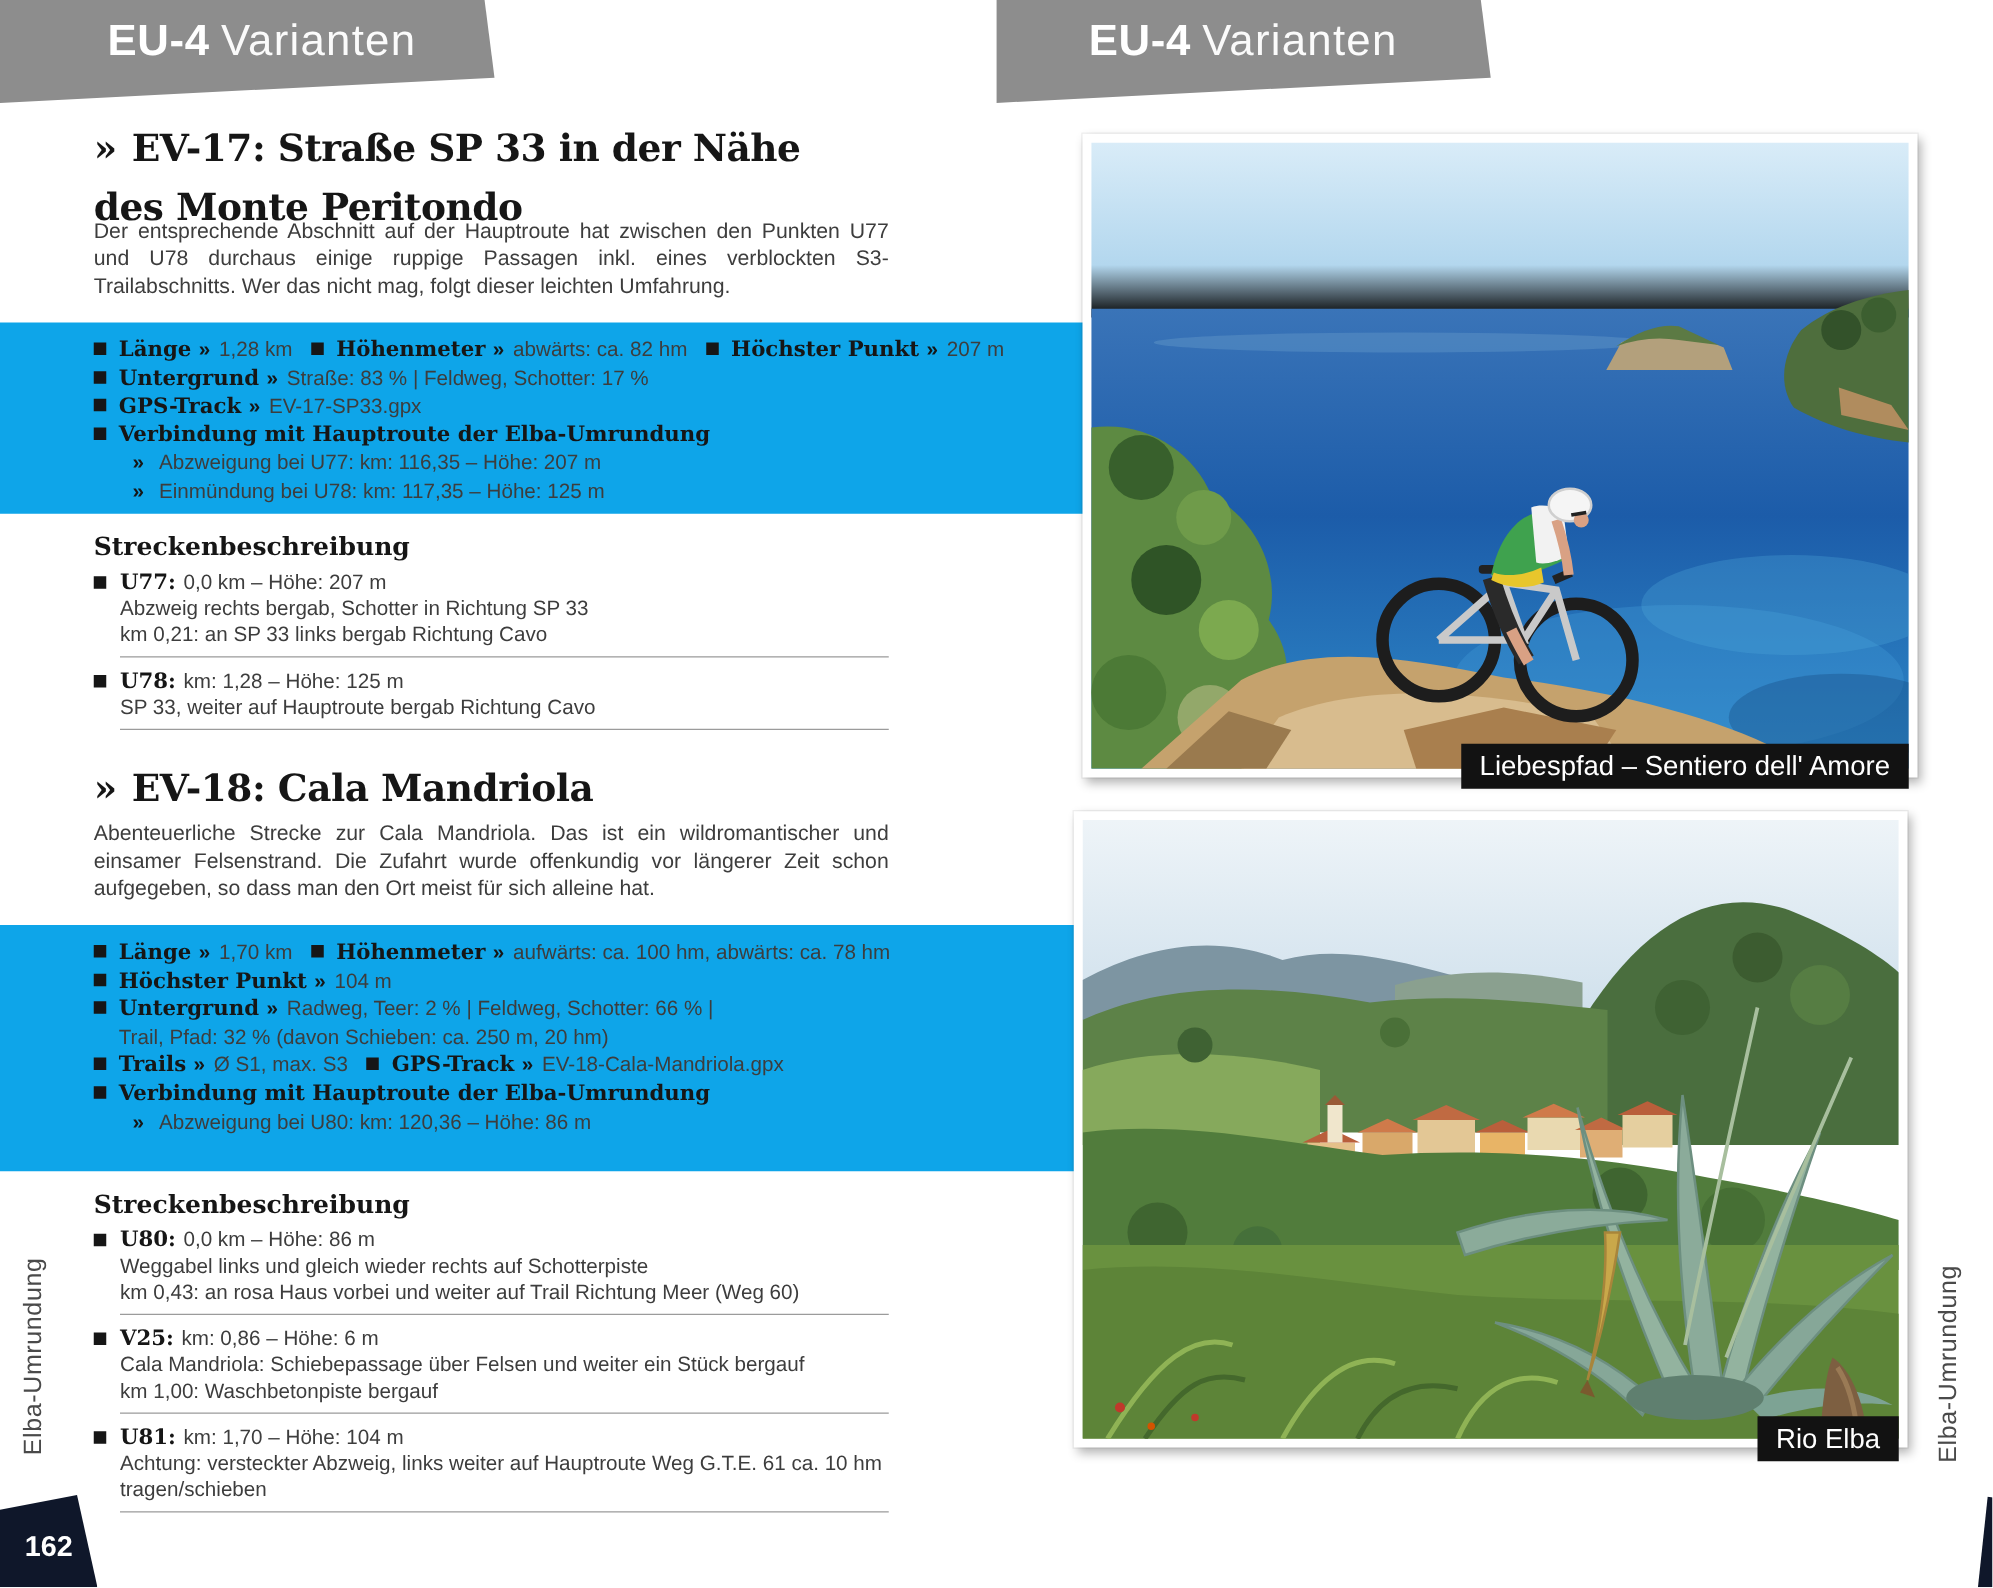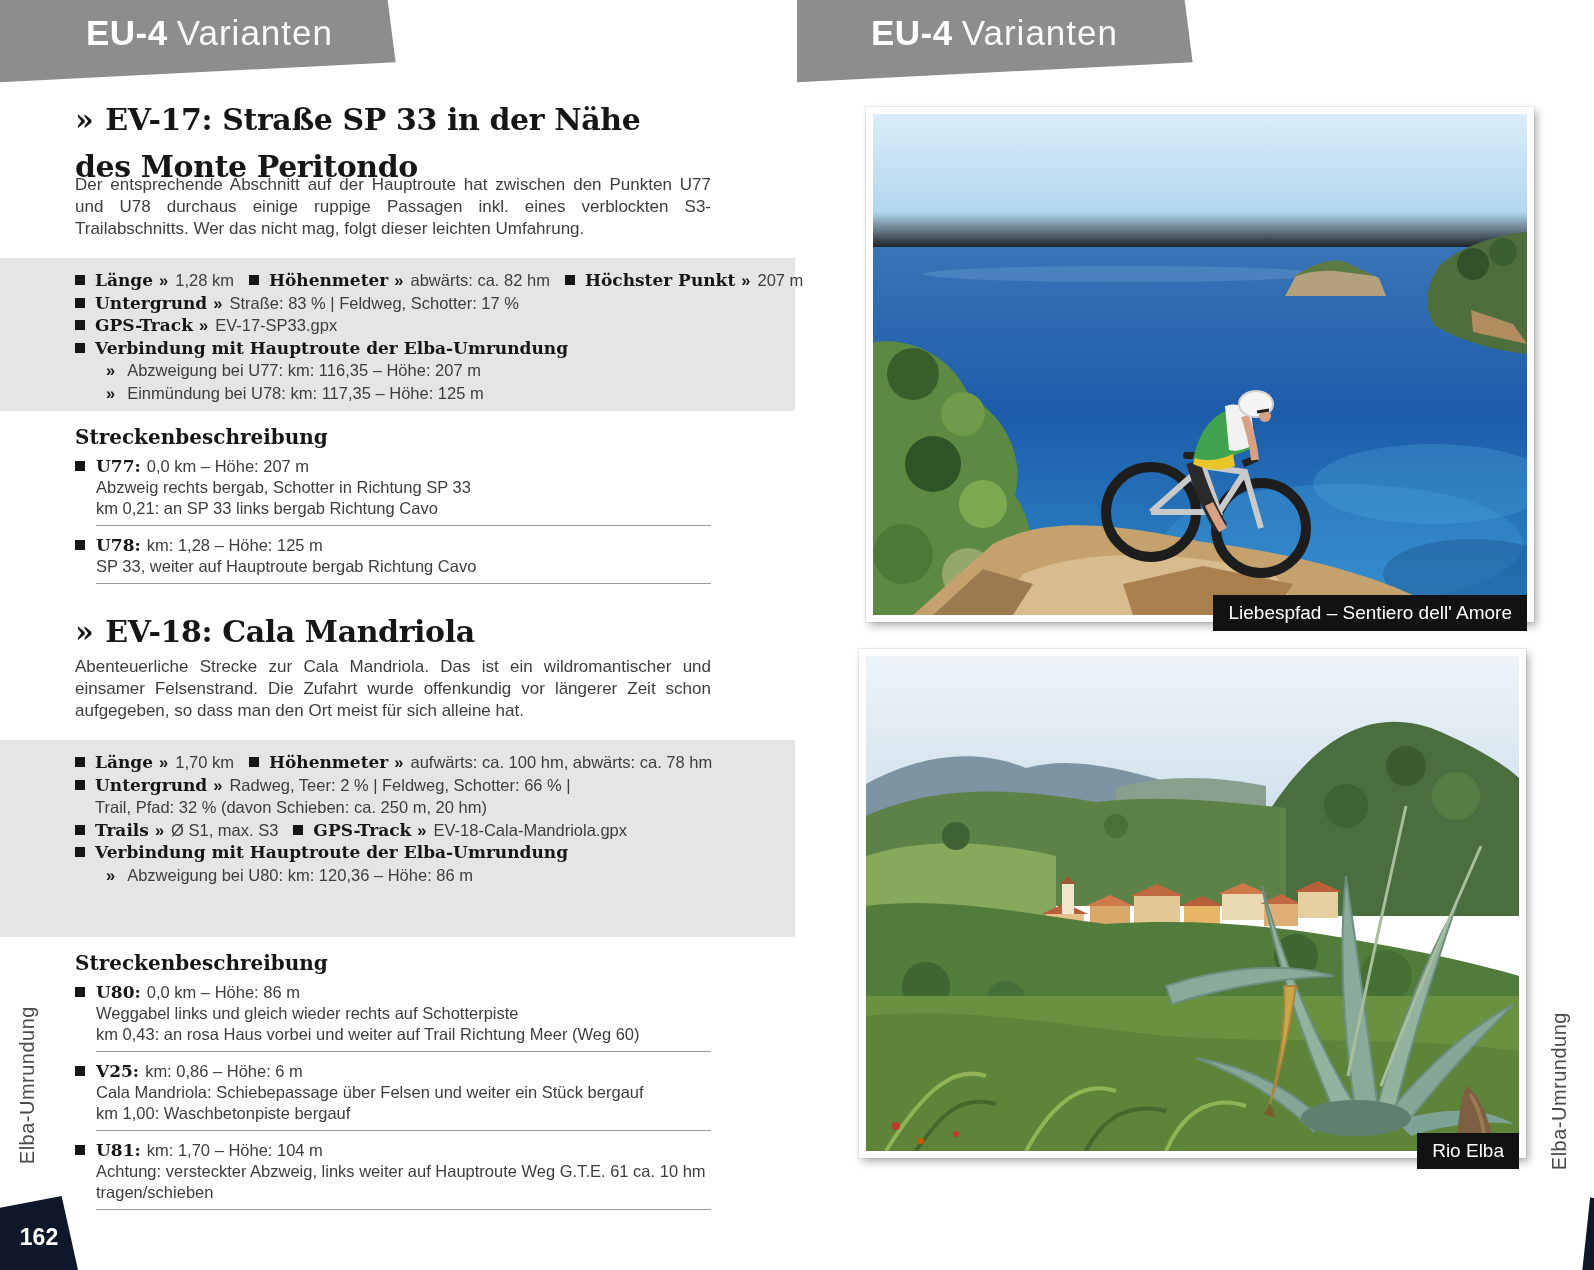--- a/index.html
+++ b/index.html
@@ -15,21 +15,21 @@
   #banner-left .btxt{left:75px;}
   #banner-right{left:797px;}
   #banner-right .btxt{left:63px;}
   
   .h1{position:absolute;left:75px;width:650px;font-family:"DejaVu Serif",serif;font-weight:bold;
       color:#161616;font-size:30px;line-height:47px;letter-spacing:-0.4px;}
   .h1 .chv-big{margin-right:12px;}
   .intro{position:absolute;left:75px;width:636px;font-size:17px;line-height:22px;color:#3d3d3d;
          text-align:justify;}
   
-  .infobox{position:absolute;left:0;width:795px;background:#e5e5e5;box-sizing:border-box;
+  .infobox{position:absolute;left:0;width:872px;background:#0ea5e9;box-sizing:border-box;
            padding:11px 8px 0 75px;}
   .ib-line{line-height:22.6px;font-size:16.5px;color:#3d3d3d;white-space:nowrap;}
   .sq{display:inline-block;width:10px;height:10px;background:#161616;margin-right:10px;
       vertical-align:1px;}
   .sq-gap{margin-left:15px;}
   .lbl{font-family:"DejaVu Serif",serif;font-weight:bold;color:#161616;font-size:17px;}
   .chv{font-weight:bold;color:#161616;margin:0 7px 0 6px;}
   .ib-wrap2{padding-left:20px;}
   .ib-sub{padding-left:31px;line-height:22.6px;font-size:16.5px;}
   .ib-sub .chv{margin:0 12px 0 0;}
@@ -38,21 +38,21 @@
   .h2{font-family:"DejaVu Serif",serif;font-weight:bold;color:#161616;font-size:20px;
       line-height:26px;margin:0 0 6px 0;}
   .pt{position:relative;padding-left:21px;font-size:16.5px;line-height:21px;color:#3d3d3d;}
   .pt .sq{position:absolute;left:0;top:5px;margin:0;}
   .pid{font-family:"DejaVu Serif",serif;font-weight:bold;color:#161616;font-size:17px;margin-right:6px;}
   .rule{height:1px;background:#9b9b9b;margin:6px 0 9px 21px;}
   
   .photo{position:absolute;background:#ffffff;padding:7px;box-sizing:border-box;
          box-shadow:3px 4px 8px rgba(0,0,0,.30),0 0 0 1px rgba(0,0,0,.06);}
   .photo svg{display:block;width:100%;height:100%;}
-  .caption{position:absolute;background:#121212;color:#ffffff;font-size:19px;line-height:19px;
+  .caption{position:absolute;background:#121212;color:#ffffff;font-size:22px;line-height:19px;
            padding:8px 15px 9px 15px;white-space:nowrap;}
   #caption-1{right:7px;bottom:-9px;}
   #caption-2{right:7px;bottom:-11px;}
   
   .pageno{position:absolute;background:#0f172a;color:#ffffff;font-weight:bold;font-size:23px;
           display:flex;align-items:center;}
   #pageno-left{left:0;top:1196px;width:78px;height:74px;
                clip-path:polygon(0 16%,79% 0,100% 100%,0 100%);justify-content:center;padding-top:8px;box-sizing:border-box;}
   #pageno-right{left:1580px;top:1196px;width:78px;height:74px;
                 clip-path:polygon(13% 2%,100% 15%,100% 100%,3% 100%);justify-content:center;padding-top:8px;box-sizing:border-box;}
@@ -119,20 +119,23 @@
 
   <div class="h1" style="top:608px;">
     <span class="chv-big">»</span><span>EV-18: Cala Mandriola</span>
   </div>
 
   <div class="intro" style="top:656px;">Abenteuerliche Strecke zur Cala Mandriola. Das ist ein wildromantischer und einsamer Felsenstrand. Die Zufahrt wurde offenkundig vor längerer Zeit schon aufgegeben, so dass man den Ort meist für sich alleine hat.</div>
 
   <div class="infobox" style="top:740px;height:197px;">
     <div class="ib-line">
       <span class="sq"></span><span class="lbl">Länge</span><span class="chv">»</span><span>1,70 km</span><span class="sq sq-gap"></span><span class="lbl">Höhenmeter</span><span class="chv">»</span><span>aufwärts: ca. 100 hm, abwärts: ca. 78 hm</span>
+    </div>
+    <div class="ib-line">
+      <span class="sq"></span><span class="lbl">Höchster Punkt</span><span class="chv">»</span><span>104 m</span>
     </div>
     <div class="ib-line">
       <span class="sq"></span><span class="lbl">Untergrund</span><span class="chv">»</span><span>Radweg, Teer: 2 % | Feldweg, Schotter: 66 % |</span>
     </div>
     <div class="ib-line ib-wrap2">Trail, Pfad: 32 % (davon Schieben: ca. 250 m, 20 hm)</div>
     <div class="ib-line">
       <span class="sq"></span><span class="lbl">Trails</span><span class="chv">»</span><span>Ø S1, max. S3</span><span class="sq sq-gap"></span><span class="lbl">GPS-Track</span><span class="chv">»</span><span>EV-18-Cala-Mandriola.gpx</span>
     </div>
     <div class="ib-line">
       <span class="sq"></span><span class="lbl">Verbindung mit Hauptroute der Elba-Umrundung</span>

